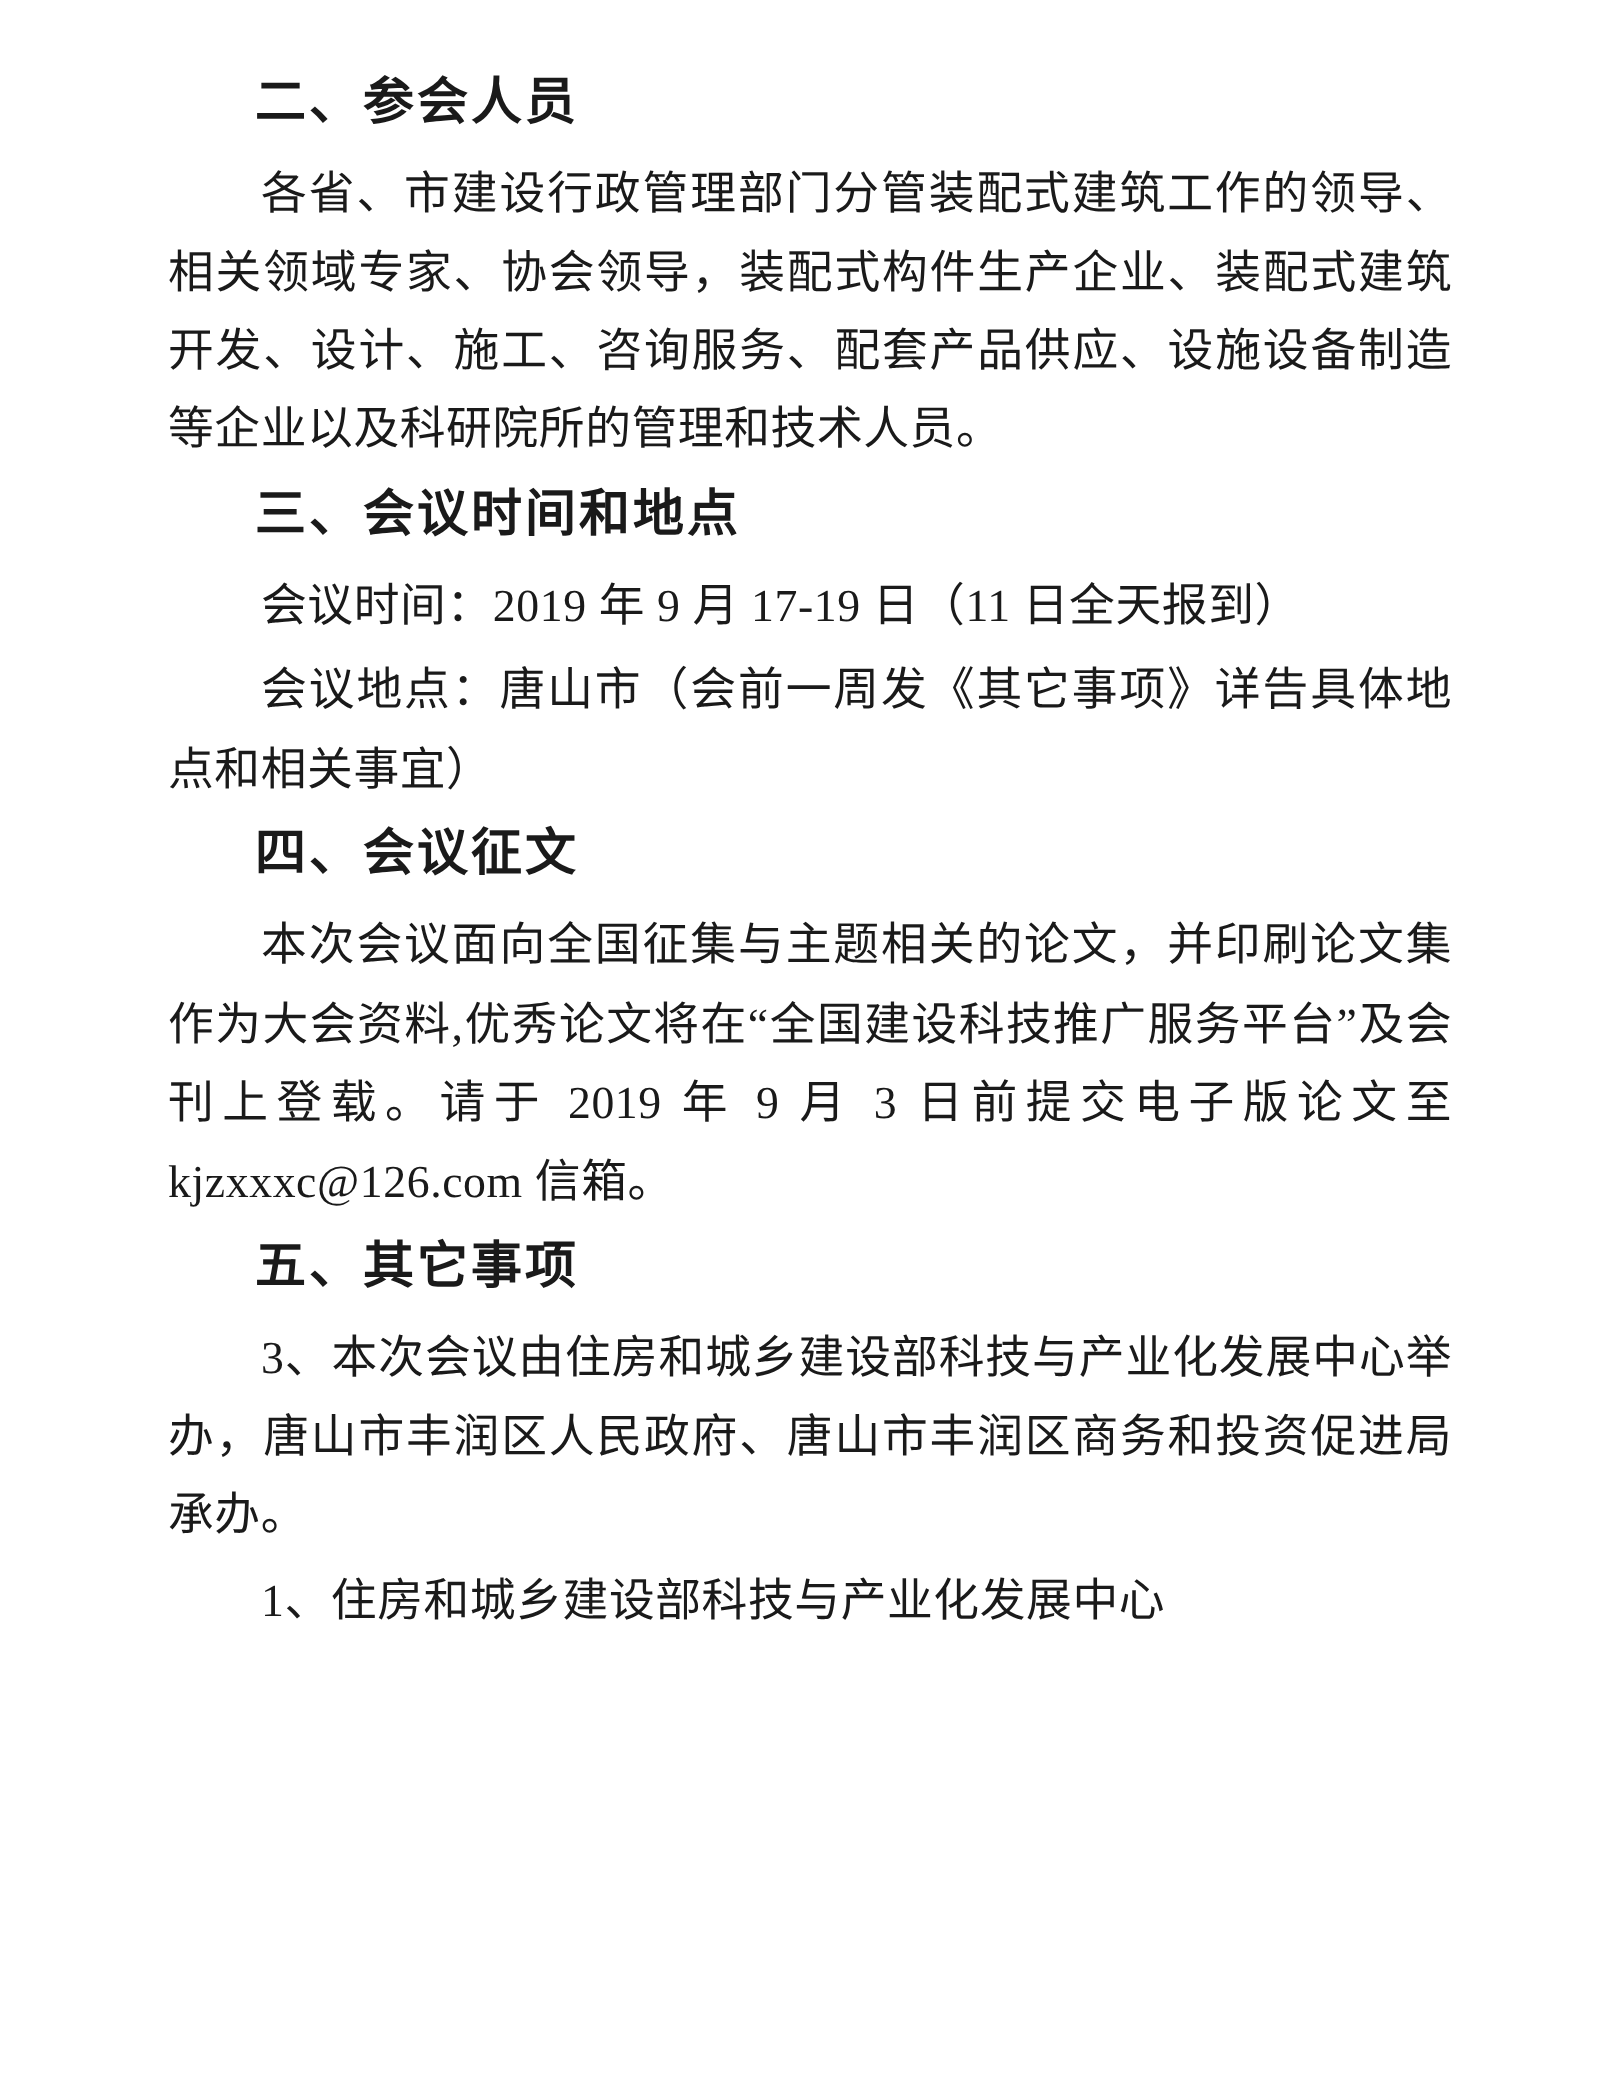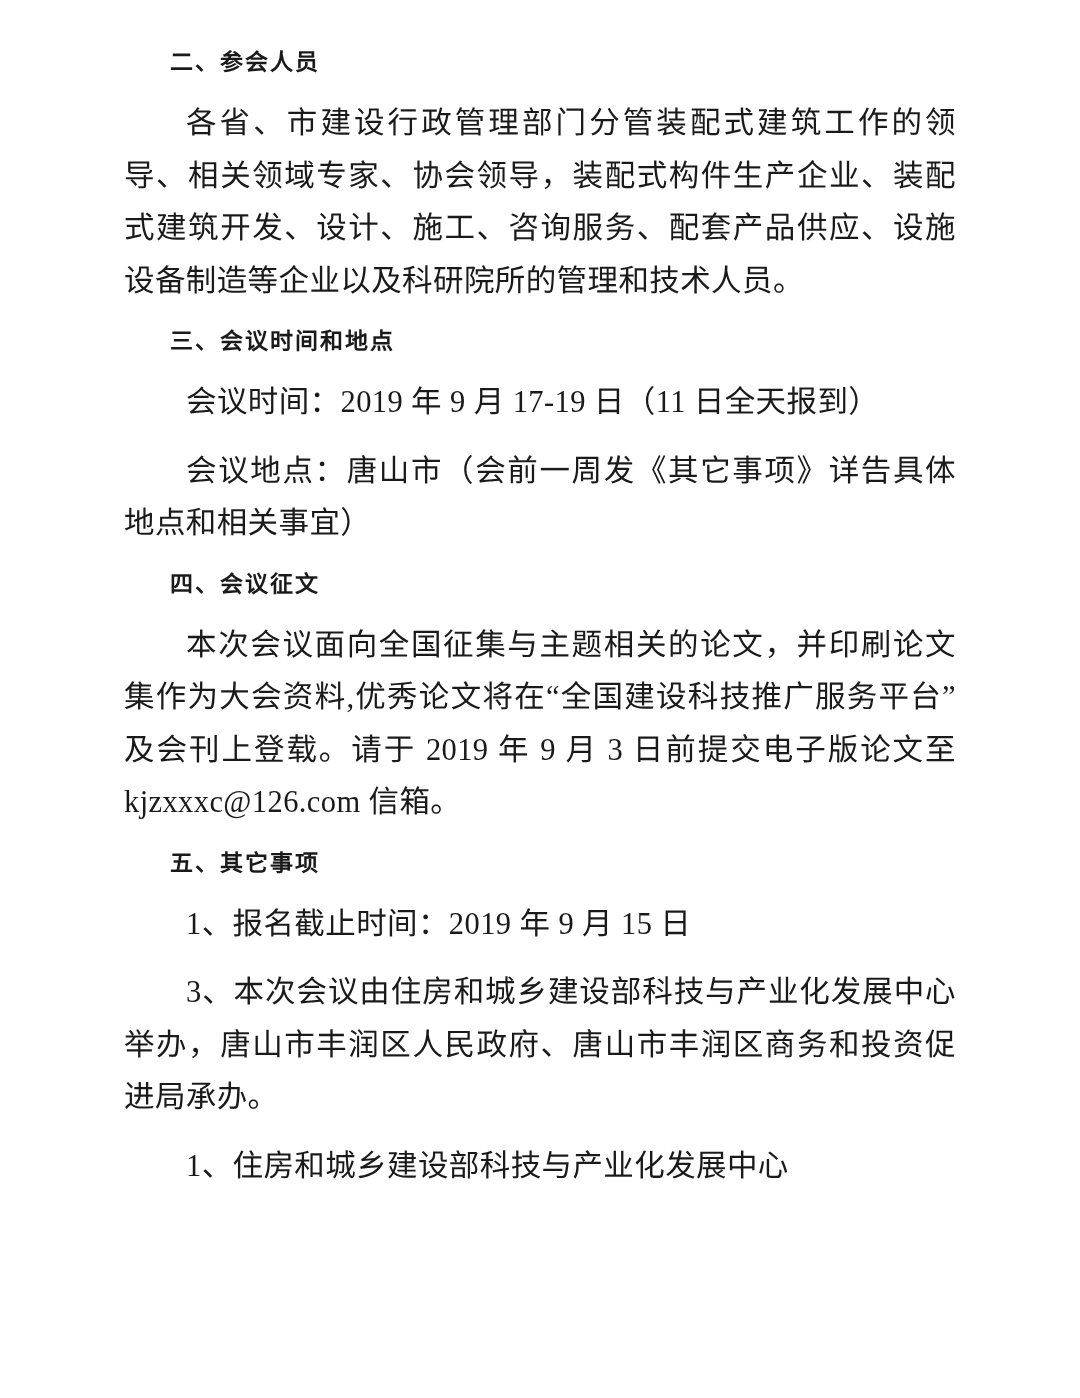--- a/index.html
+++ b/index.html
@@ -21,49 +21,48 @@
     padding: 38px 108px 20px 108px;
     position: relative;
   }
   .doc-body {
     font-size: 30.5px;
     line-height: 1.72;
     letter-spacing: 0.4px;
     text-align: justify;
   }
   h2.section-heading {
-    font-family: Liberation Sans, sans-serif;
+    font-family: Liberation Mono, monospace;
     font-weight: bold;
-    font-size: 23px;
+    font-size: 34px;
     line-height: 1.62;
     margin: 6px 0 2px 0;
     text-indent: 62px;
     letter-spacing: 2px;
   }
   p.para {
-    margin: 16px;
+    margin: 4px;
     text-indent: 62px;
   }
 </style>
 </head>
 <body>
 
 <div class="page">
   <div class="doc-body">
 
     <h2 class="section-heading">二、参会人员</h2>
     <p class="para">各省、市建设行政管理部门分管装配式建筑工作的领导、相关领域专家、协会领导，装配式构件生产企业、装配式建筑开发、设计、施工、咨询服务、配套产品供应、设施设备制造等企业以及科研院所的管理和技术人员。</p>
 
     <h2 class="section-heading">三、会议时间和地点</h2>
     <p class="para">会议时间：2019 年 9 月 17-19 日（11 日全天报到）</p>
     <p class="para">会议地点：唐山市（会前一周发《其它事项》详告具体地点和相关事宜）</p>
 
     <h2 class="section-heading">四、会议征文</h2>
     <p class="para">本次会议面向全国征集与主题相关的论文，并印刷论文集作为大会资料,优秀论文将在“全国建设科技推广服务平台”及会刊上登载。请于 2019 年 9 月 3 日前提交电子版论文至 kjzxxxc@126.com 信箱。</p>
 
     <h2 class="section-heading">五、其它事项</h2>
-    <p class="para">1、报名截止时间：2019 年 9 月 15 日</p>
     <p class="para">3、本次会议由住房和城乡建设部科技与产业化发展中心举办，唐山市丰润区人民政府、唐山市丰润区商务和投资促进局承办。</p>
 
     <p class="para">1、住房和城乡建设部科技与产业化发展中心</p>
 
   </div>
 </div>
 
 </body></html>

